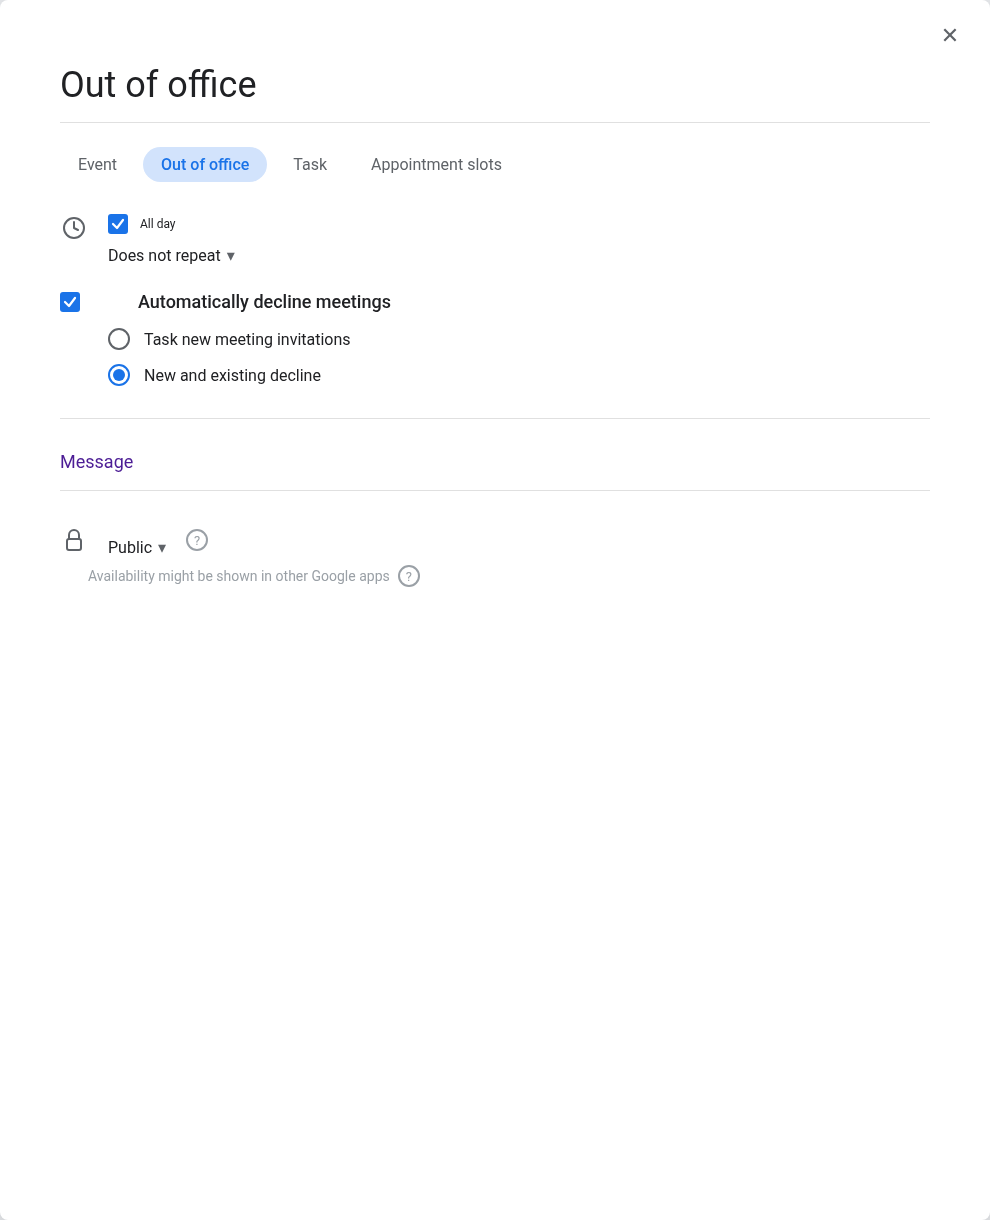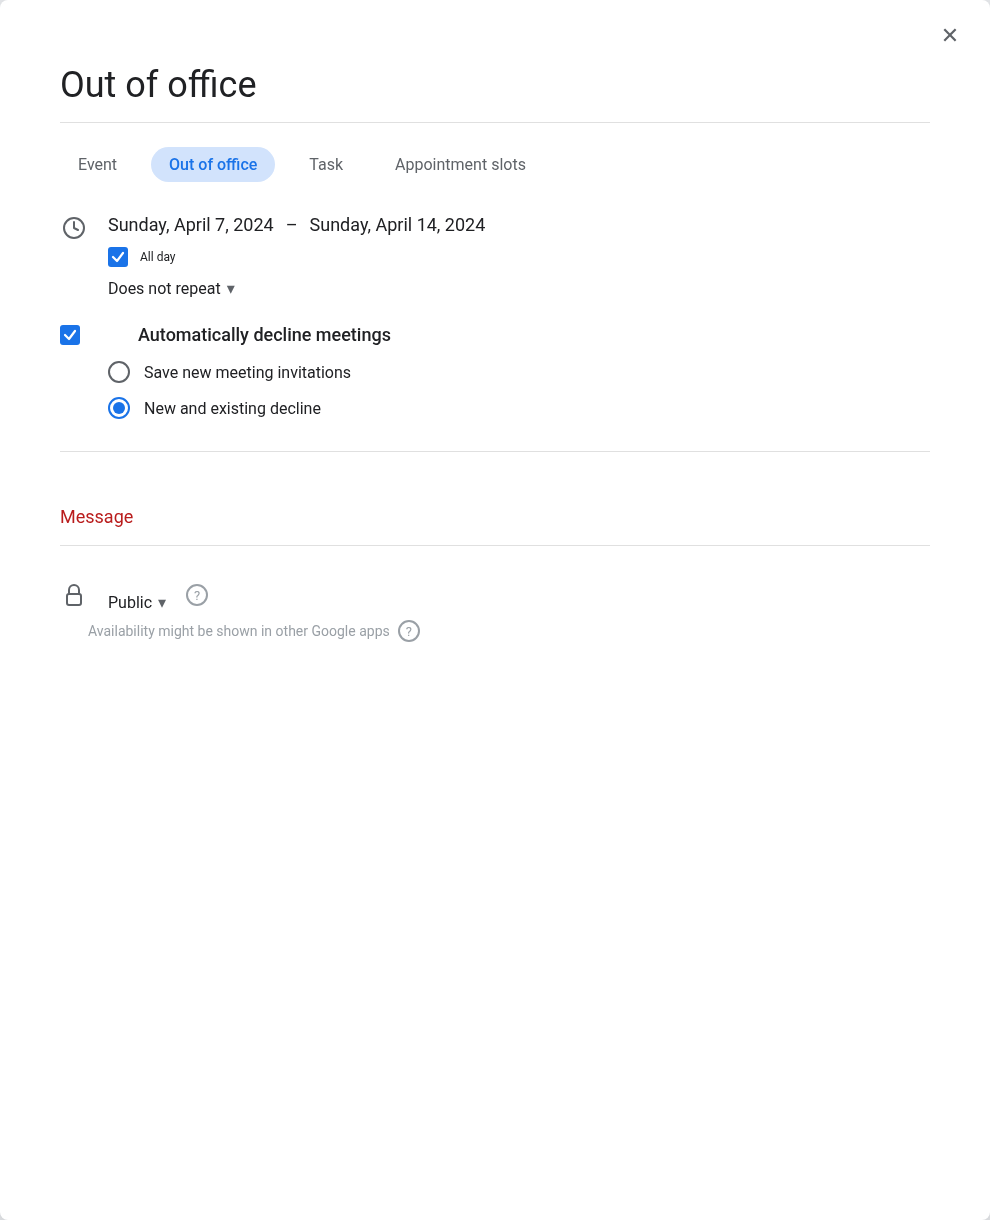--- a/index.html
+++ b/index.html
@@ -53,21 +53,21 @@
       margin-bottom: 16px;
       margin-top: 8px;
     }
     .divider {
       border: none;
       border-top: 1px solid #e0e0e0;
       margin-bottom: 24px;
     }
     .tabs {
       display: flex;
-      gap: 16px;
+      gap: 8px;
       margin-bottom: 32px;
       align-items: center;
     }
     .tab {
       padding: 8px 18px;
       border-radius: 20px;
       font-size: 16px;
       color: #5f6368;
       cursor: pointer;
       border: none;
@@ -198,25 +198,24 @@
       border: none;
       border-top: 1px solid #e0e0e0;
       margin: 8px 0 24px 0;
     }
     .message-area {
       margin-left: 0;
       margin-bottom: 32px;
     }
     .message-placeholder {
       font-size: 18px;
-      color: #b91c1c;
+      color: #4c1d95;
       padding: 8px 0;
       border-bottom: 1px solid #e0e0e0;
       min-height: 48px;
-      margin-top: 22px;
     }
     .visibility-row {
       display: flex;
       align-items: center;
       gap: 20px;
       margin-bottom: 8px;
     }
     .visibility-icon {
       font-size: 22px;
       color: #5f6368;
@@ -301,25 +300,20 @@
     </div>
 
     <div class="section-row">
       <div class="section-icon">
         <svg class="clock-svg" viewBox="0 0 24 24" fill="none" stroke="#5f6368" stroke-width="2" stroke-linecap="round" stroke-linejoin="round">
           <circle cx="12" cy="12" r="10"></circle>
           <polyline points="12 6 12 12 16 14"></polyline>
         </svg>
       </div>
       <div class="section-content">
-        <div class="date-range">
-          <span>Sunday, April 7, 2024</span>
-          <span>–</span>
-          <span>Sunday, April 14, 2024</span>
-        </div>
         <div class="all-day-row">
           <div class="checkbox-blue">
             <svg viewBox="0 0 14 14" fill="none">
               <polyline points="2,7 6,11 12,3" stroke="white" stroke-width="2.2" stroke-linecap="round" stroke-linejoin="round"></polyline>
             </svg>
           </div>
           <span class="checkbox-label">All day</span>
         </div>
         <div class="repeat-row">
           <span class="repeat-label">Does not repeat</span>
@@ -333,21 +327,21 @@
         <svg viewBox="0 0 14 14" fill="none">
           <polyline points="2,7 6,11 12,3" stroke="white" stroke-width="2.2" stroke-linecap="round" stroke-linejoin="round"></polyline>
         </svg>
       </div>
       <span class="auto-decline-label">Automatically decline meetings</span>
     </div>
 
     <div class="radio-options">
       <div class="radio-row">
         <div class="radio-outer"></div>
-        <span class="radio-label">Save new meeting invitations</span>
+        <span class="radio-label">Task new meeting invitations</span>
       </div>
       <div class="radio-row">
         <div class="radio-outer selected">
           <div class="radio-inner"></div>
         </div>
         <span class="radio-label">New and existing decline</span>
       </div>
     </div>
 
     <hr class="section-divider">

